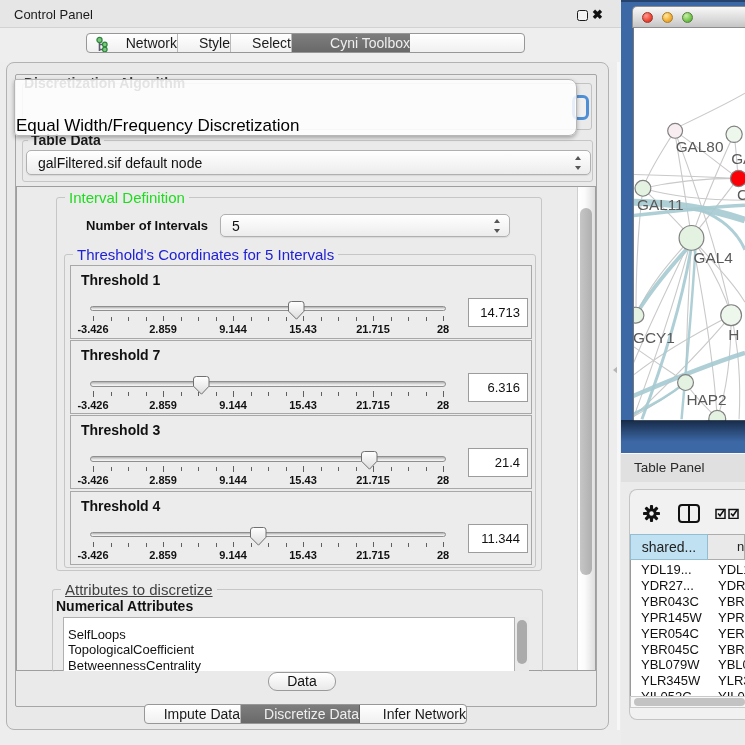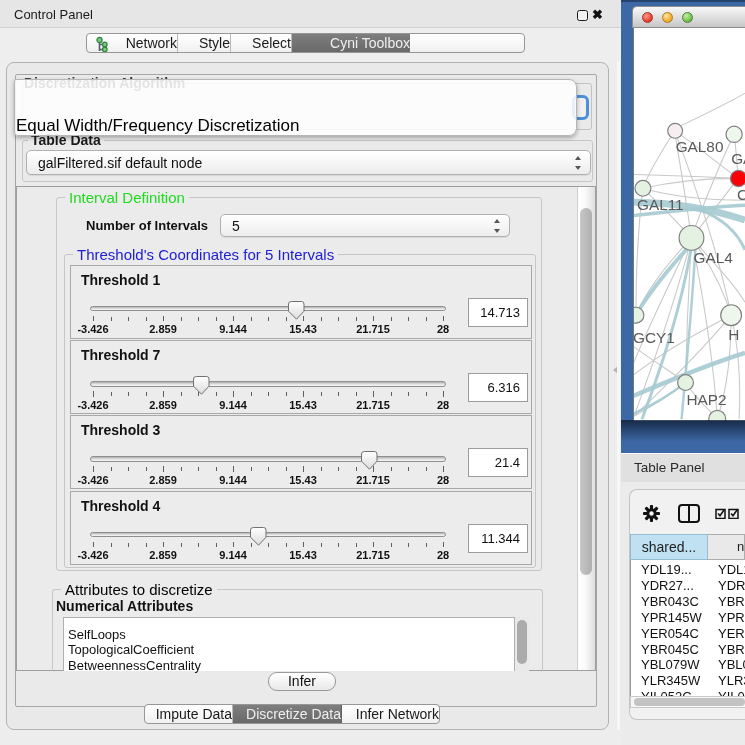--- a/index.html
+++ b/index.html
@@ -250,31 +250,31 @@
         <stop offset="0" stop-color="#ffffff"></stop>
             <stop offset="1" stop-color="#dcdcdc"></stop>
       </linearGradient>
         </defs>
     </svg>
     <div class="vbox">11.344</div>
   </div>
   </div>
 
 <div class="group" style="left:52px; top:589px; width:491px; height:83px; border-bottom:none;">
-    <span class="gtitle" style="color:#000000;">Attributes to discretize</span>
+    <span class="gtitle" style="color:#404040;text-decoration:underline;">Attributes to discretize</span>
   </div>
 <div class="abs bold" style="left:56px; top:598px; font-size:14px;">Numerical Attributes</div>
 <div class="abs" style="left:63px; top:617px; width:452px; height:54px; background:#ffffff; border:1px solid #b0b0b0; border-bottom:none; font-size:13px;">
   <div style="padding:9px 0 0 4px; line-height:15.4px;">SelfLoops<br>TopologicalCoefficient<br>BetweennessCentrality</div>
 </div>
 <div class="abs" style="left:515px; top:617px; width:14px; height:54px; background:#e9e9e9;"></div>
 <div class="abs" style="left:517px; top:620px; width:10px; height:44px; border-radius:5px; background:#ababab;"></div>
 
-<div class="abs" style="left:268px; top:672px; width:68px; height:19px; border:1px solid #9a9a9a; border-radius:9px; background:linear-gradient(#ffffff,#e9e9e9); font-size:14px; text-align:center; line-height:17px;">Infer</div>
-<div class="seg" style="left:144px; top:704px; width:296px;">
+<div class="abs" style="left:268px; top:672px; width:68px; height:19px; border:1px solid #9a9a9a; border-radius:9px; background:linear-gradient(#ffffff,#e9e9e9); font-size:14px; text-align:center; line-height:17px;">Data</div>
+<div class="seg" style="left:144px; top:704px; width:323px;">
   <div class="s" style="width:96px;">Impute Data</div>
   <div class="s sel" style="width:119px;">Discretize Data</div>
   <div class="s" style="width:106px;">Infer Network</div>
 </div>
 
 <div class="abs" style="left:613px; top:366px; width:0; height:0; border-top:4px solid transparent; border-bottom:4px solid transparent; border-right:5px solid #b5b5b5;"></div>
 <div class="abs" style="left:617px; top:62px; width:3px; height:668px; background:#f7f7f7;"></div>
 
 <div class="abs" style="left:14px; top:79px; width:563px; height:57px; background:rgba(255,255,255,0.86); border:1px solid #b6b6b6; border-radius:2px 8px 8px 4px; box-shadow:0 2px 4px rgba(0,0,0,0.3); z-index:30;">
   <div style="position:absolute; left:1px; top:36px; font-size:17px; color:#000;">Equal Width/Frequency Discretization</div>

